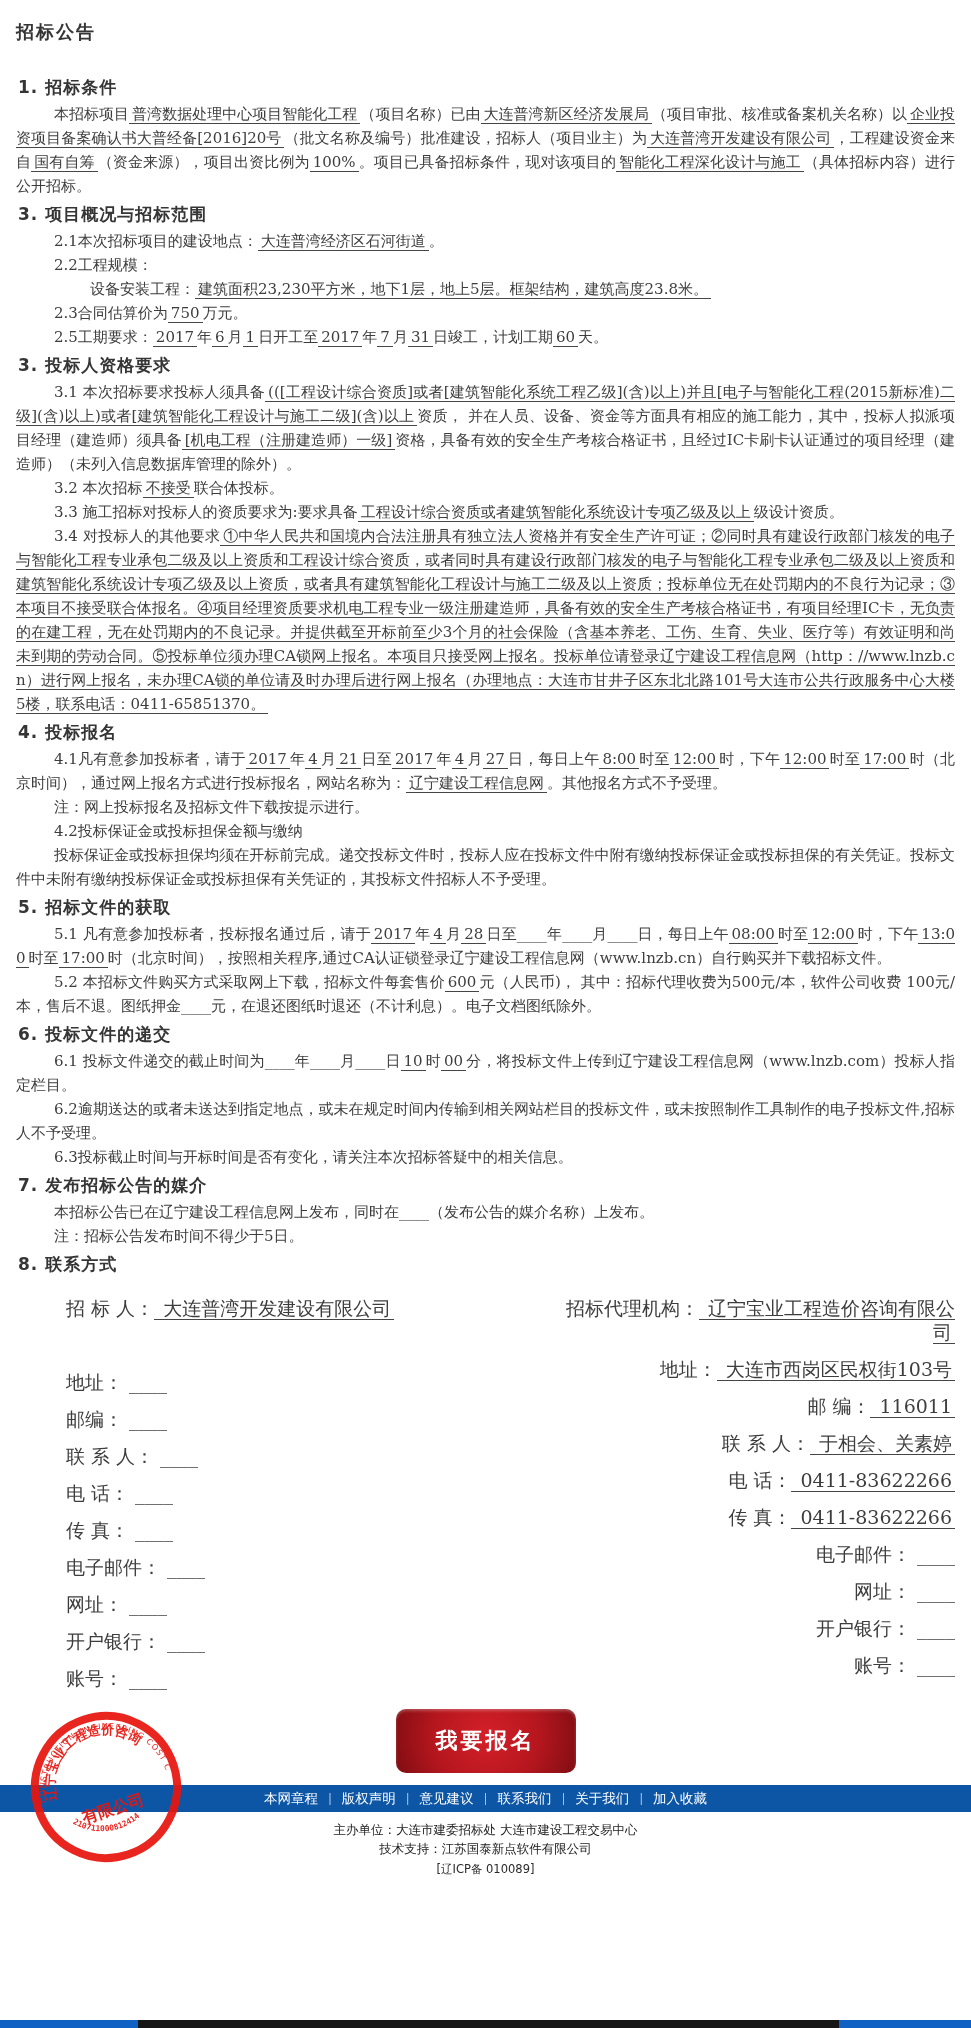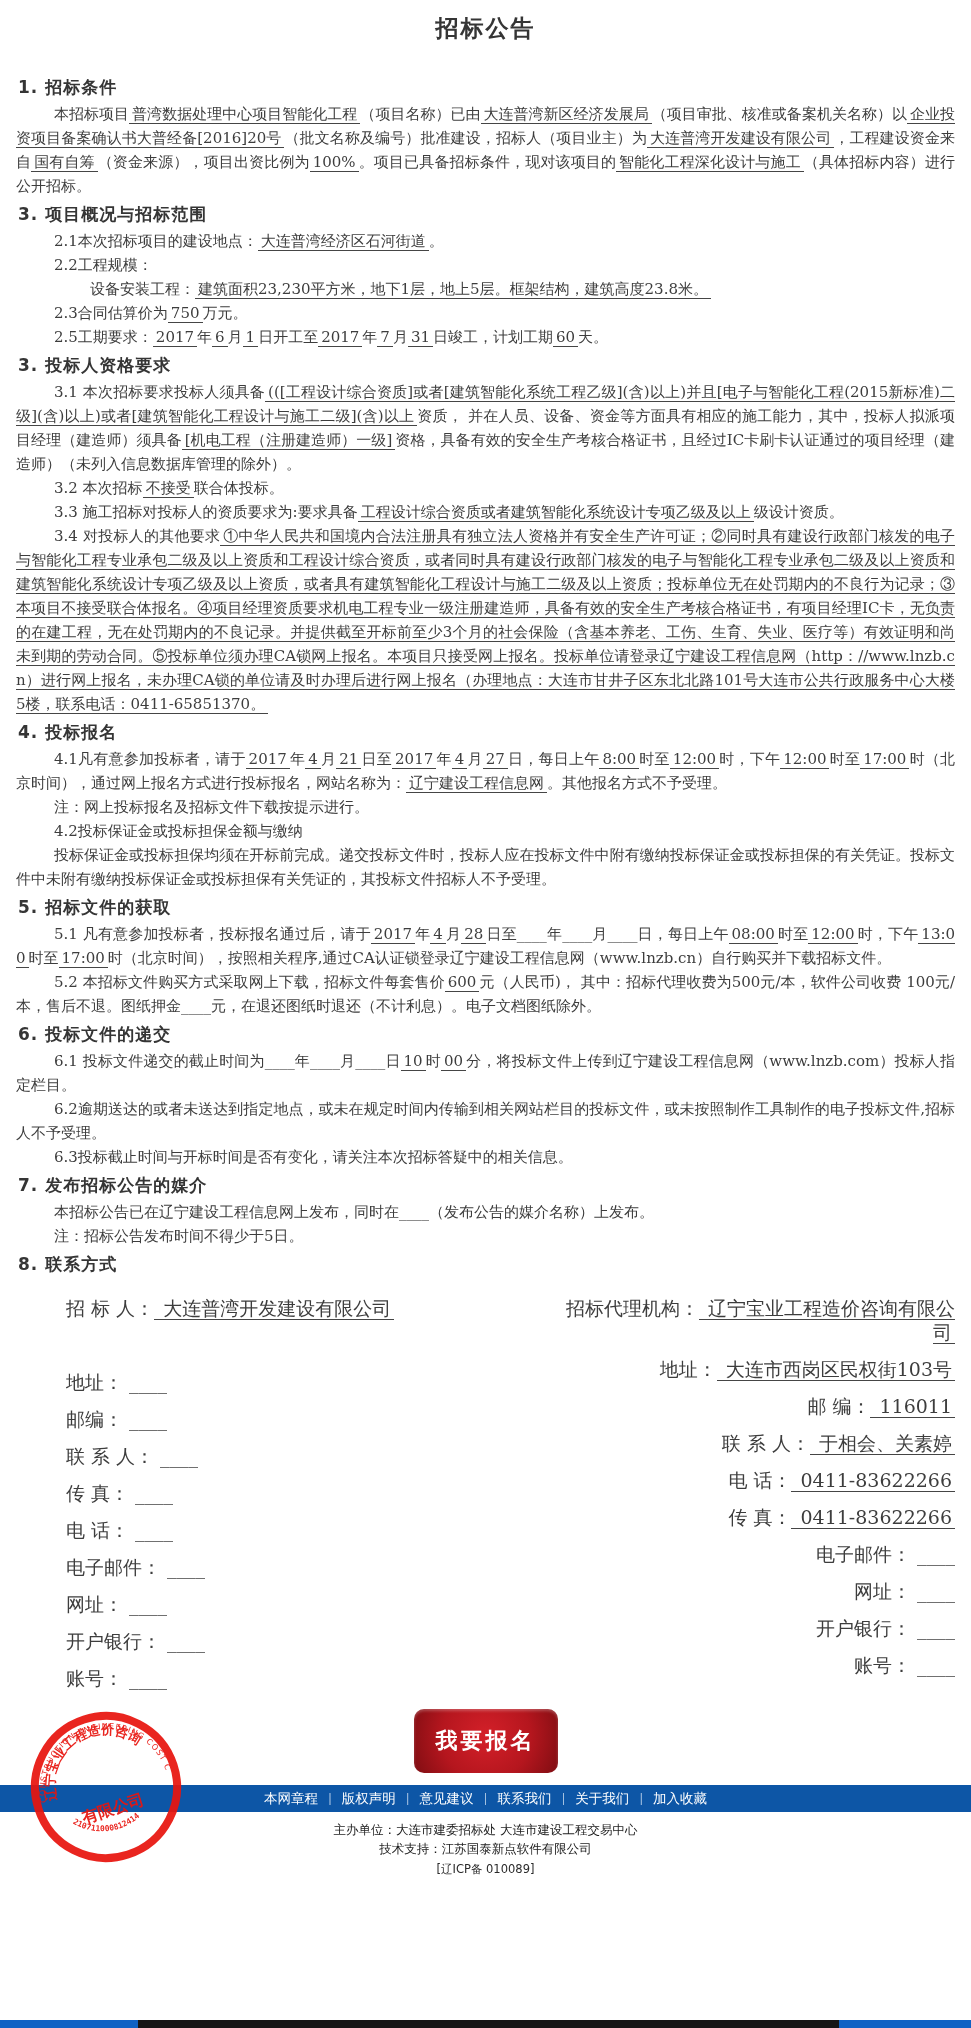--- a/index.html
+++ b/index.html
@@ -3,23 +3,23 @@
 <meta charset="utf-8">
 <style>
   html,body{margin:0;padding:0;}
   body{
     width:971px;height:2028px;position:relative;overflow:hidden;
     background:#ffffff;color:#3d3d3d;
     font-family:"DejaVu Serif","Liberation Serif",serif;
   }
   .doc{padding:0 16px;}
   .doc-title{
-    text-align:center;font-weight:bold;font-size:23px;color:#353535;
+    text-align:left;font-weight:bold;font-size:18px;color:#353535;
     font-family:"DejaVu Sans","Liberation Sans",sans-serif;
-    padding-top:13px;margin-bottom:32px;letter-spacing:2px;
+    padding-top:20px;margin-bottom:32px;letter-spacing:2px;
   }
   .sec-heading{
     font-weight:bold;font-size:17px;color:#353535;margin:5px 0 3px 2px;
     font-family:"DejaVu Sans","Liberation Sans",sans-serif;letter-spacing:1px;
   }
   .para{
     margin:0;font-size:15px;line-height:24px;text-indent:38px;
     word-break:break-all;text-align:justify;
   }
   .para.deep{text-indent:74px;}
@@ -27,21 +27,21 @@
   
   .contact{display:flex;padding:0 16px;margin-top:20px;font-size:19px;}
   .ccol{width:50%;box-sizing:border-box;word-break:break-all;}
   .ccol-left .crow{padding-left:50px;line-height:24px;margin-bottom:13px;}
   .ccol-right .crow{padding-left:62px;line-height:24px;margin-bottom:13px;text-align:right;}
   .ccol-left .crow.first{margin-bottom:50px;}
   .ccol-right .crow.first{padding-left:24px;text-indent:38px;}
   
   .footer-zone{position:relative;margin-top:6px;}
   .signup{
-    display:block;margin:0 auto;width:144px;height:64px;border:none;cursor:pointer;
+    display:block;margin:0 auto;width:180px;height:64px;border:none;cursor:pointer;
     border-radius:10px;color:#fff;font-weight:bold;font-size:22px;letter-spacing:3px;
     font-family:"DejaVu Sans","Liberation Sans",sans-serif;
     background:radial-gradient(circle at 50% 42%, #d42029 0%, #b5161e 55%, #7f0d12 100%);
     box-shadow:inset 0 2px 3px rgba(255,255,255,.25);
   }
   .linkbar{
     margin-top:12px;height:27px;background:#0d56a6;color:#fff;
     display:flex;align-items:center;justify-content:center;gap:6px;
     font-family:"DejaVu Sans","Liberation Sans",sans-serif;font-size:13.5px;
   }
@@ -96,22 +96,22 @@
       <div class="sec-heading">8.  联系方式</div>
     </div>
 </div>
 
 <div class="contact">
   <div class="ccol ccol-left" id="contact-left">
       <div class="crow first">招  标  人：<span class="u"> 大连普湾开发建设有限公司 </span></div>
       <div class="crow">地址： ____</div>
       <div class="crow">邮编： ____</div>
       <div class="crow">联 系 人： ____</div>
+      <div class="crow">电  话： ____</div>
       <div class="crow">传  真： ____</div>
-      <div class="crow">电  话： ____</div>
       <div class="crow">电子邮件： ____</div>
       <div class="crow">网址： ____</div>
       <div class="crow">开户银行： ____</div>
       <div class="crow">账号： ____</div>
     </div>
   <div class="ccol ccol-right" id="contact-right">
       <div class="crow first">招标代理机构：<span class="u"> 辽宁宝业工程造价咨询有限公司 </span></div>
       <div class="crow">地址：<span class="u"> 大连市西岗区民权街103号 </span></div>
       <div class="crow">邮 编：<span class="u"> 116011 </span></div>
       <div class="crow">联 系 人：<span class="u"> 于相会、关素婷 </span></div>

